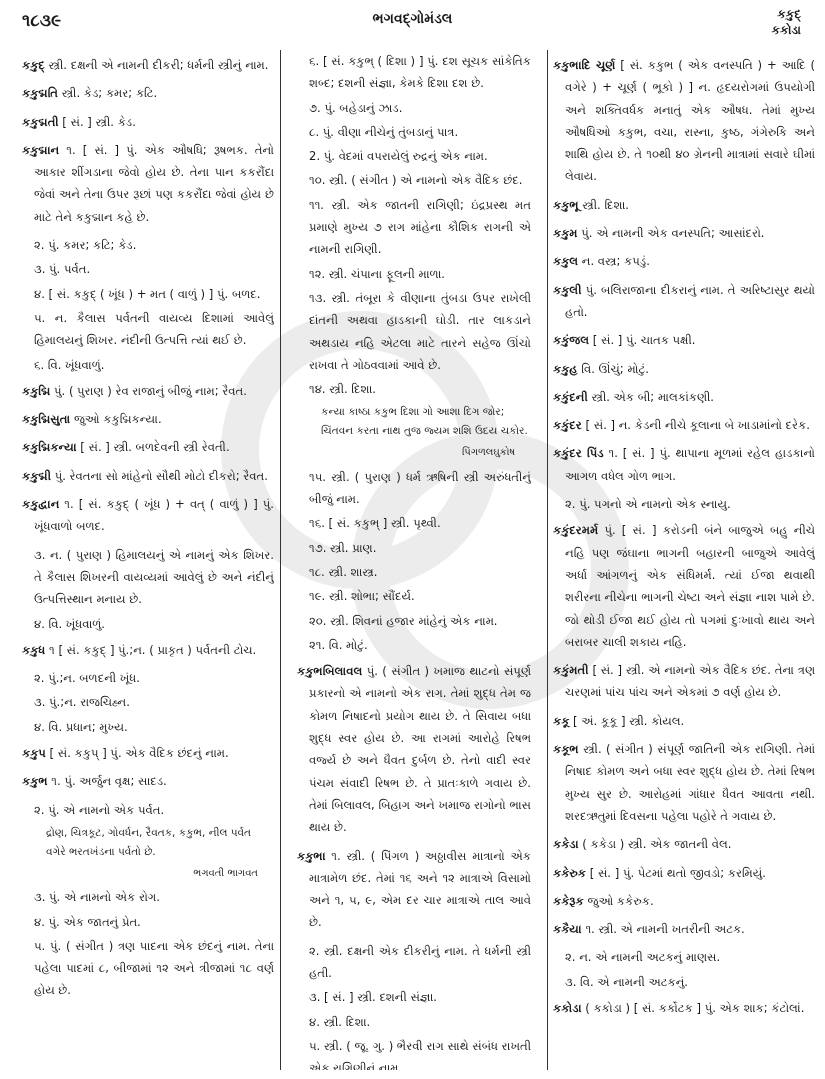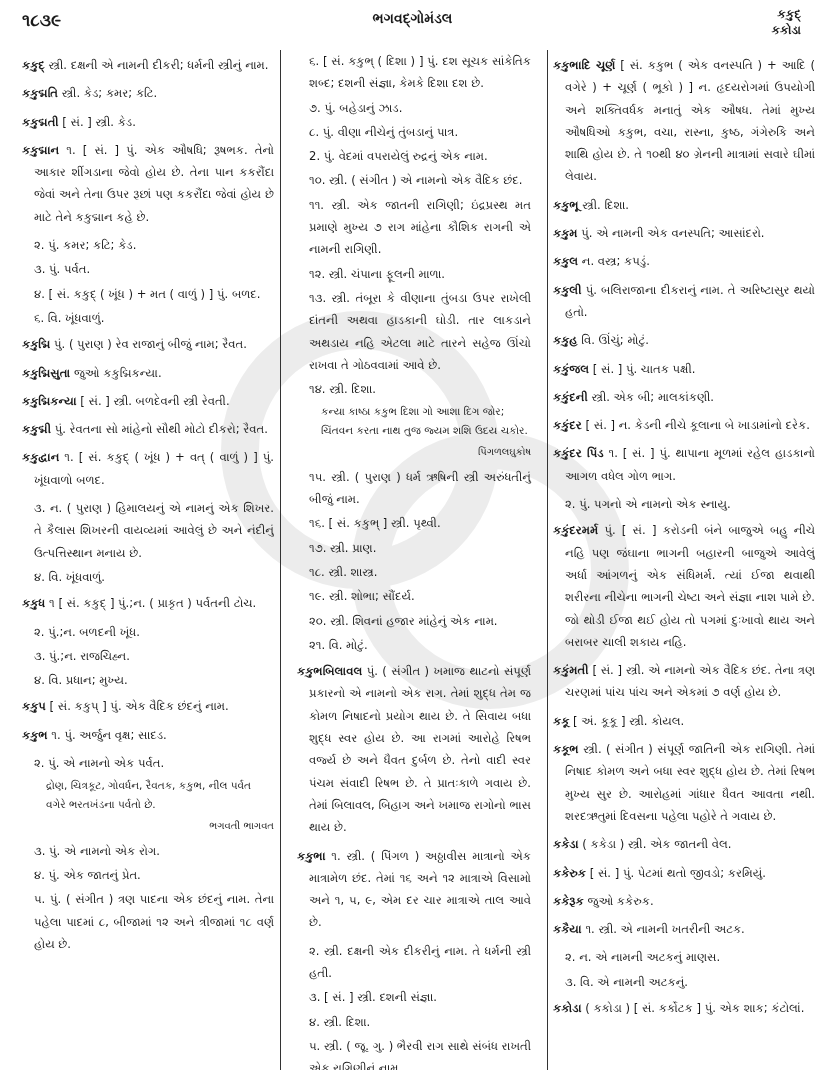--- a/index.html
+++ b/index.html
@@ -32,21 +32,21 @@
     position:absolute; top:0; height:1020px; overflow:hidden;
     font-size:11.6px; line-height:22.3px;
   }
   .col-left { left:22px; width:252px; }
   .col-mid { left:280px; width:256px; border-left:1.5px solid #333; border-right:1.5px solid #333; padding:0 16px; box-sizing:border-box; width:268px; }
   .col-right { left:553px; width:262px; }
   .entry { margin:4px 0 6px 0; text-indent:-12px; padding-left:12px; text-align:justify; }
   .sense { margin:0 0 2px 0; padding-left:12px; text-align:justify; }
   .hw { font-weight:bold; }
   .quote { font-size:10.5px; line-height:19px; padding-left:24px; margin:1px 0; }
-  .source { font-size:10px; text-align:right; margin:0 0 2px 0; }
+  .source { font-size:10px; text-align:right; margin:0 16px 2px 0; }
 </style>
 </head>
 <body>
 
 <svg class="watermark" viewBox="0 0 420 520">
   <circle cx="150" cy="200" r="120" fill="none" stroke="#000" stroke-width="38"></circle>
   <circle cx="280" cy="320" r="120" fill="none" stroke="#000" stroke-width="38"></circle>
 </svg>
 
 <div class="page-header">
@@ -60,20 +60,21 @@
 
 <div class="columns">
   <div class="col col-left">
       <div class="entry"><span class="hw">કકુદ્</span> <span>સ્ત્રી. દક્ષની એ નામની દીકરી; ધર્મની સ્ત્રીનું નામ.</span></div>
       <div class="entry"><span class="hw">કકુદ્મતિ</span> <span>સ્ત્રી. કેડ; કમર; કટિ.</span></div>
       <div class="entry"><span class="hw">કકુદ્મતી</span> <span>[ સં. ] સ્ત્રી. કેડ.</span></div>
       <div class="entry"><span class="hw">કકુદ્માન</span> <span>૧. [ સં. ] પું. એક ઔષધિ; રૂષભક. તેનો આકાર શીંગડાના જેવો હોય છે. તેના પાન કકરૌંદા જેવાં અને તેના ઉપર રૂછાં પણ કકરૌંદા જેવાં હોય છે માટે તેને કકુદ્માન કહે છે.</span></div>
       <div class="sense">૨. પું. કમર; કટિ; કેડ.</div>
       <div class="sense">૩. પું. પર્વત.</div>
       <div class="sense">૪. [ સં. કકુદ્ ( ખૂંધ ) + મત ( વાળું ) ] પું. બળદ.</div>
+      <div class="sense">૫. ન. કૈલાસ પર્વતની વાયવ્ય દિશામાં આવેલું હિમાલયનું શિખર. નંદીની ઉત્પત્તિ ત્યાં થઈ છે.</div>
       <div class="sense">૬. વિ. ખૂંધવાળું.</div>
       <div class="entry"><span class="hw">કકુદ્મિ</span> <span>પું. ( પુરાણ ) રેવ રાજાનું બીજું નામ; રૈવત.</span></div>
       <div class="entry"><span class="hw">કકુદ્મિસુતા</span> <span>જુઓ કકુદ્મિકન્યા.</span></div>
       <div class="entry"><span class="hw">કકુદ્મિકન્યા</span> <span>[ સં. ] સ્ત્રી. બળદેવની સ્ત્રી રેવતી.</span></div>
       <div class="entry"><span class="hw">કકુદ્મી</span> <span>પું. રેવતના સો માંહેનો સૌથી મોટો દીકરો; રૈવત.</span></div>
       <div class="entry"><span class="hw">કકુદ્વાન</span> <span>૧. [ સં. કકુદ્ ( ખૂંધ ) + વત્ ( વાળું ) ] પું. ખૂંધવાળો બળદ.</span></div>
       <div class="sense">૩. ન. ( પુરાણ ) હિમાલયનું એ નામનું એક શિખર. તે કૈલાસ શિખરની વાયવ્યમાં આવેલું છે અને નંદીનું ઉત્પત્તિસ્થાન મનાય છે.</div>
       <div class="sense">૪. વિ. ખૂંધવાળું.</div>
       <div class="entry"><span class="hw">કકુધ</span> <span>૧ [ સં. કકુદ્ ] પું.;ન. ( પ્રાકૃત ) પર્વતની ટોચ.</span></div>
       <div class="sense">૨. પું.;ન. બળદની ખૂંધ.</div>
@@ -116,22 +117,22 @@
       <div class="quote">ત્રિગુણા કકુભા ખંભાઈતી, અમ્બારી સામેરી સતી.</div>
       <div class="source">લાવણ્યસમય</div>
       <div class="sense">૬. સ્ત્રી. ( સંગીત ) માલકોશ રાગની એક રાગિણી. તે દિવસના બીજા પહોરે ગવાય છે.</div>
     </div>
   <div class="col col-right">
       <div class="entry"><span class="hw">કકુભાદિ ચૂર્ણ</span> <span>[ સં. કકુભ ( એક વનસ્પતિ ) + આદિ ( વગેરે ) + ચૂર્ણ ( ભૂકો ) ] ન. હૃદયરોગમાં ઉપયોગી અને શક્તિવર્ધક મનાતું એક ઔષધ. તેમાં મુખ્ય ઔષધિઓ કકુભ, વચા, રાસ્ના, કુષ્ઠ, ગંગેરુકિ અને શાથિ હોય છે. તે ૧૦થી ૪૦ ગ્રેનની માત્રામાં સવારે ઘીમાં લેવાય.</span></div>
       <div class="entry"><span class="hw">કકુભૂ</span> <span>સ્ત્રી. દિશા.</span></div>
       <div class="entry"><span class="hw">કકુમ</span> <span>પું. એ નામની એક વનસ્પતિ; આસાંદરો.</span></div>
       <div class="entry"><span class="hw">કકુલ</span> <span>ન. વસ્ત્ર; કપડું.</span></div>
       <div class="entry"><span class="hw">કકુલી</span> <span>પું. બલિરાજાના દીકરાનું નામ. તે અરિષ્ટાસુર થયો હતો.</span></div>
+      <div class="entry"><span class="hw">કકુંજલ</span> <span>[ સં. ] પું. ચાતક પક્ષી.</span></div>
       <div class="entry"><span class="hw">કકુહ</span> <span>વિ. ઊંચું; મોટું.</span></div>
-      <div class="entry"><span class="hw">કકુંજલ</span> <span>[ સં. ] પું. ચાતક પક્ષી.</span></div>
       <div class="entry"><span class="hw">કકુંદની</span> <span>સ્ત્રી. એક બી; માલકાંકણી.</span></div>
       <div class="entry"><span class="hw">કકુંદર</span> <span>[ સં. ] ન. કેડની નીચે કૂલાના બે ખાડામાંનો દરેક.</span></div>
       <div class="entry"><span class="hw">કકુંદર પિંડ</span> <span>૧. [ સં. ] પું. થાપાના મૂળમાં રહેલ હાડકાનો આગળ વધેલ ગોળ ભાગ.</span></div>
       <div class="sense">૨. પું. પગનો એ નામનો એક સ્નાયુ.</div>
       <div class="entry"><span class="hw">કકુંદરમર્મ</span> <span>પું. [ સં. ] કરોડની બંને બાજુએ બહુ નીચે નહિ પણ જંઘાના ભાગની બહારની બાજુએ આવેલું અર્ધા આંગળનું એક સંધિમર્મ. ત્યાં ઈજા થવાથી શરીરના નીચેના ભાગની ચેષ્ટા અને સંજ્ઞા નાશ પામે છે. જો થોડી ઈજા થઈ હોય તો પગમાં દુઃખાવો થાય અને બરાબર ચાલી શકાય નહિ.</span></div>
       <div class="entry"><span class="hw">કકુંમતી</span> <span>[ સં. ] સ્ત્રી. એ નામનો એક વૈદિક છંદ. તેના ત્રણ ચરણમાં પાંચ પાંચ અને એકમાં ૭ વર્ણ હોય છે.</span></div>
       <div class="entry"><span class="hw">કકૂ</span> <span>[ અં. કૂકૂ ] સ્ત્રી. કોયલ.</span></div>
       <div class="entry"><span class="hw">કકૂભ</span> <span>સ્ત્રી. ( સંગીત ) સંપૂર્ણ જાતિની એક રાગિણી. તેમાં નિષાદ કોમળ અને બધા સ્વર શુદ્ધ હોય છે. તેમાં રિષભ મુખ્ય સુર છે. આરોહમાં ગાંધાર ધૈવત આવતા નથી. શરદઋતુમાં દિવસના પહેલા પહોરે તે ગવાય છે.</span></div>
       <div class="entry"><span class="hw">કકેડા</span> <span>( કકેડા ) સ્ત્રી. એક જાતની વેલ.</span></div>
       <div class="entry"><span class="hw">કકેરુક</span> <span>[ સં. ] પું. પેટમાં થતો જીવડો; કરમિયું.</span></div>

